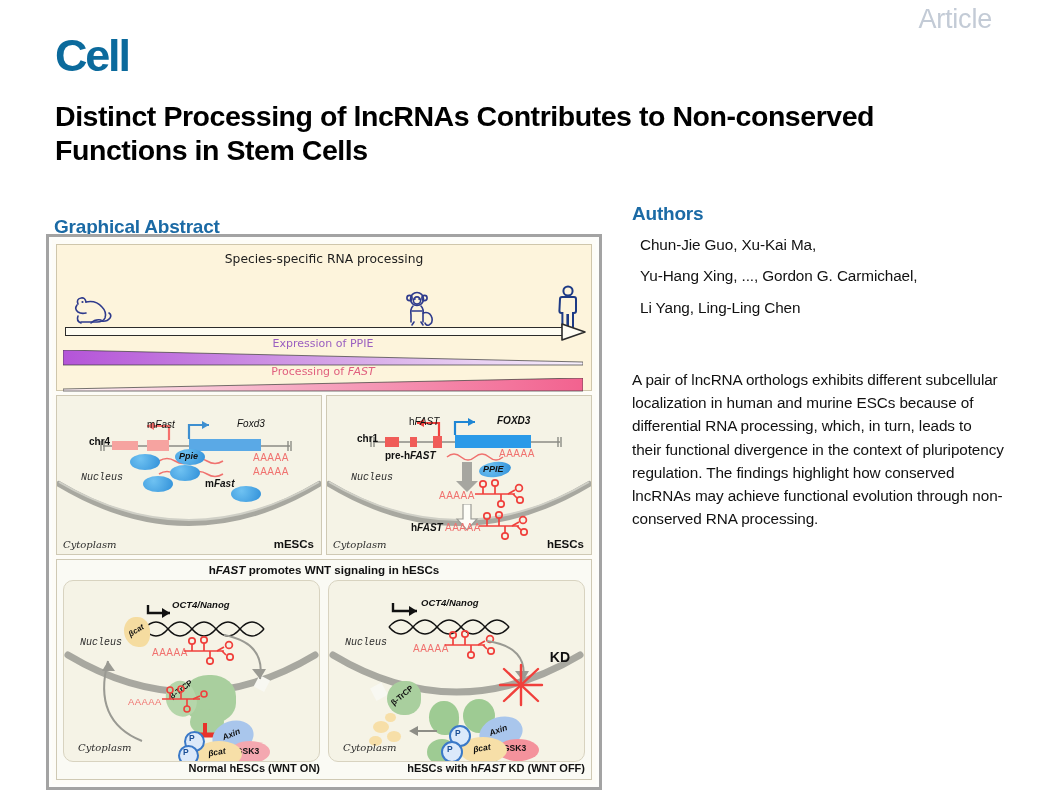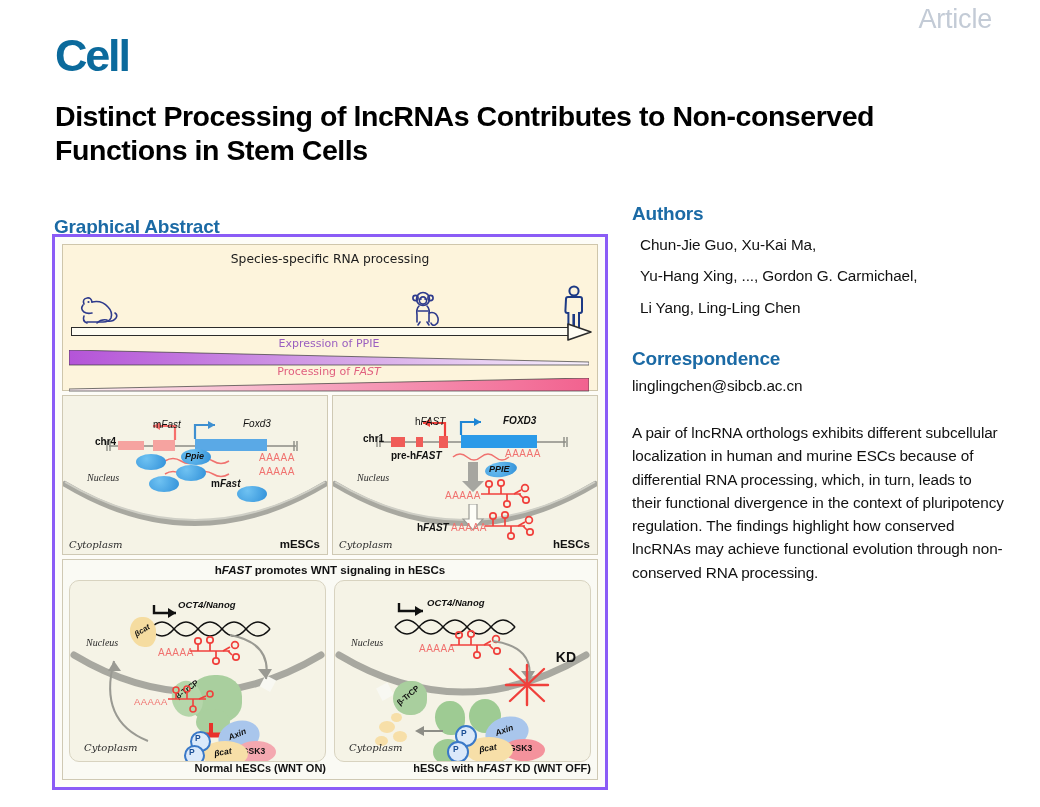--- a/index.html
+++ b/index.html
@@ -43,23 +43,23 @@
   .rc-body{
     font-size:15.3px; color:#111; line-height:1.52; letter-spacing:-0.1px;
   }
   .rc-body p{margin:8px;}
   .sec-head.rc{margin:0 0 4px 0;}
   .gap-authors{height:21px;}
   .gap-corr{height:20px;}
 
   
   .ga-frame{
-    position:absolute; left:52px; top:234px;
+    position:absolute; left:46px; top:234px;
     width:556px; height:556px;
-    border:3px solid #8b5cf6; background:#fdfdfb;
+    border:3px solid #a3a3a3; background:#fdfdfb;
     box-sizing:border-box;
   }
   .ga-inner{position:absolute; inset:3px; background:#fdfcf7;}
 
   
   .band{
     position:absolute; left:4px; top:4px; right:4px; height:147px;
     background:#fdf4dc; border:1px solid #cfc6ab; box-sizing:border-box;
   }
   .band-title{
@@ -91,21 +91,21 @@
     position:absolute; left:4px; right:4px; top:155px; height:160px;
     display:flex; gap:4px;
   }
   .cellpanel{
     position:relative; flex:1; background:#f5f3e6;
     border:1px solid #cfc9b4; box-sizing:border-box; overflow:hidden;
   }
   .nucleus-arc{position:absolute;left:0;bottom:8px;width:100%;height:70px;}
   .lbl-nucleus{
     position:absolute;font-size:10px;font-style:italic;color:#2b2b2b;
-    font-family:Liberation Serif, serif;
+    font-family:Liberation Mono, monospace;
   }
   .lbl-cyto{
     position:absolute;left:6px;bottom:4px;font-size:10px;font-style:italic;
     color:#2b2b2b;font-family:"DejaVu Serif", serif;
   }
   .lbl-corner{
     position:absolute;right:7px;bottom:4px;font-size:11.5px;font-weight:bold;color:#111;
   }
 
   
@@ -159,24 +159,20 @@
       <div class="sec-head rc">Authors</div>
       <div class="rc-body">
         <p>Chun-Jie Guo, Xu-Kai Ma,</p>
         <p>Yu-Hang Xing, ..., Gordon G. Carmichael,</p>
         <p>Li Yang, Ling-Ling Chen</p>
       </div>
     </div>
 
     <div class="gap-authors"></div>
 
-    <div class="rc-block">
-      <div class="sec-head rc">Correspondence</div>
-      <div class="rc-body">linglingchen@sibcb.ac.cn</div>
-    </div>
 
     <div class="gap-corr"></div>
 
     <div class="rc-block">
       <div class="rc-body">A pair of lncRNA orthologs exhibits different subcellular localization in human and murine ESCs because of differential RNA processing, which, in turn, leads to their functional divergence in the context of pluripotency regulation. The findings highlight how conserved lncRNAs may achieve functional evolution through non-conserved RNA processing.</div>
     </div>
 
   </div>
 
   <div class="ga-frame">

